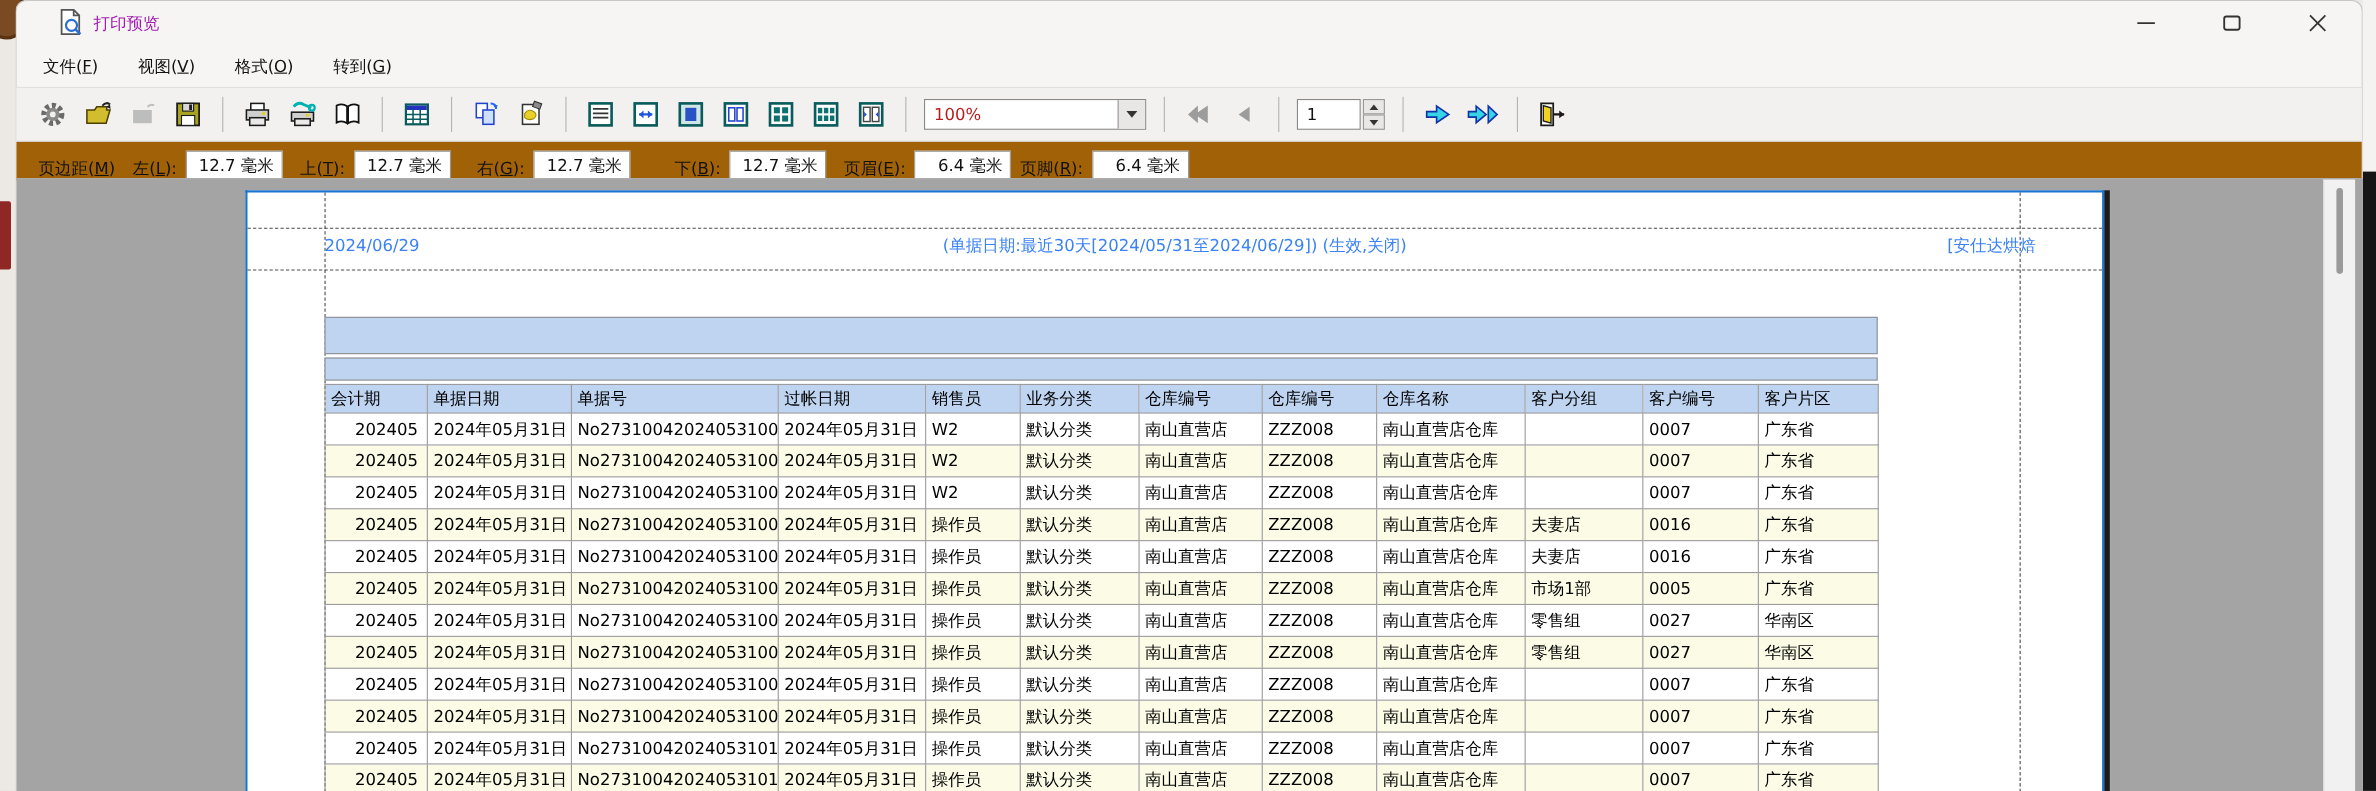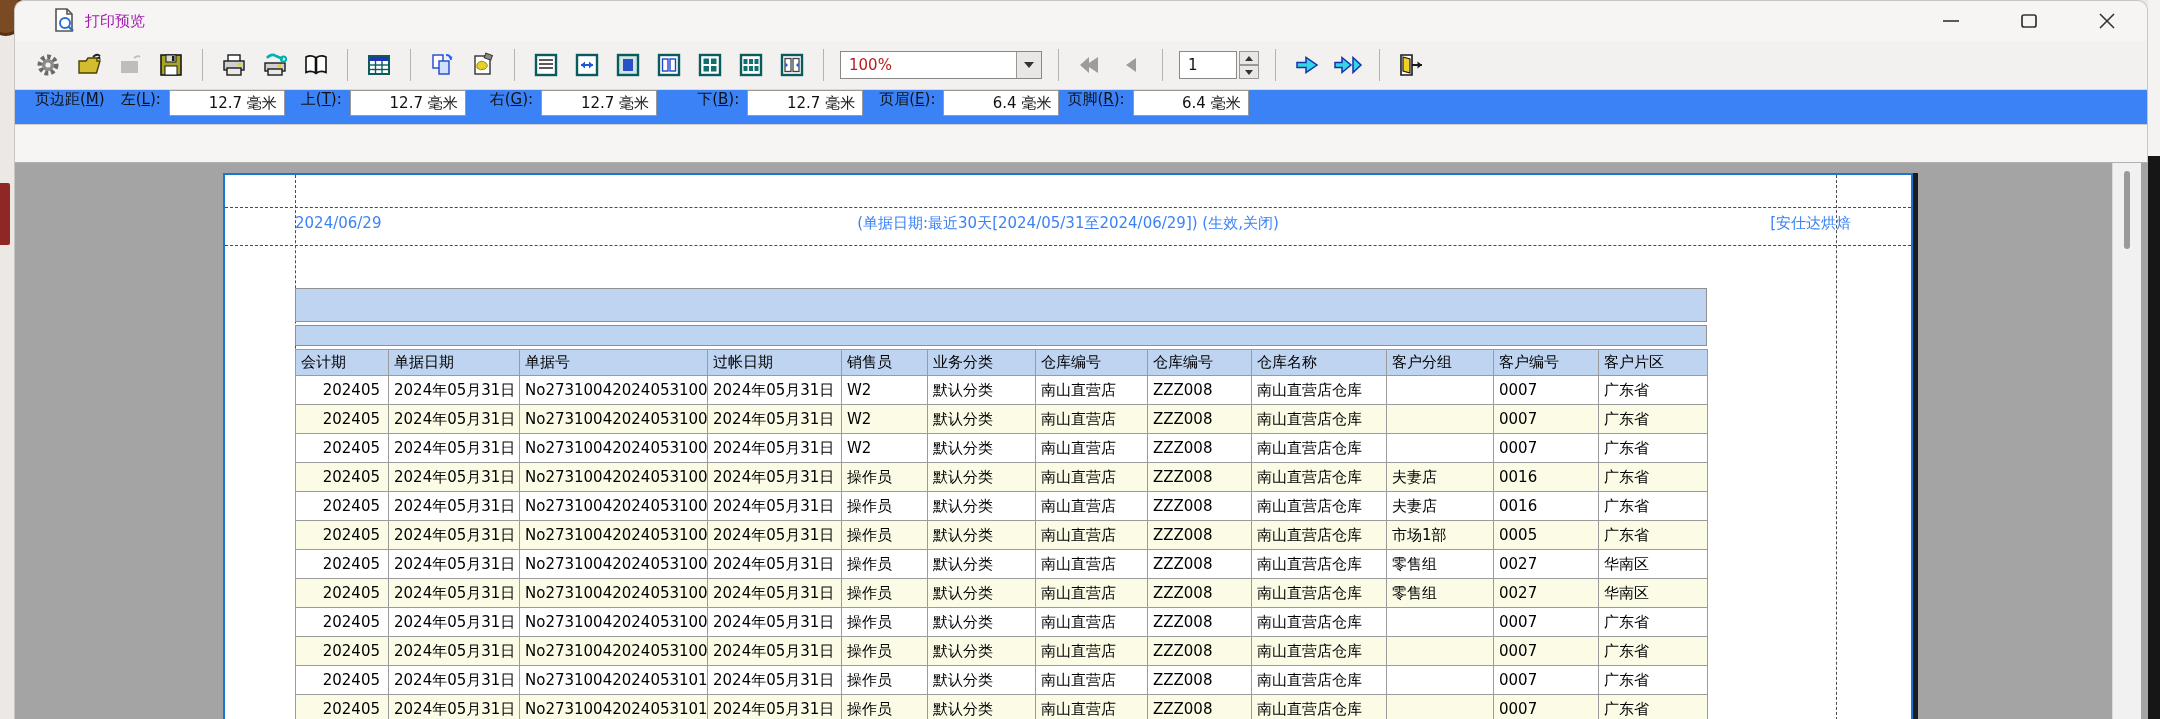--- a/index.html
+++ b/index.html
@@ -41,25 +41,25 @@
   .tri-down{width:0;height:0;border-left:5px solid transparent;border-right:5px solid transparent;border-top:6px solid #333;}
   .pagebox{display:flex;align-items:center;height:28px;}
   .pagebox .pg{width:58px;height:28px;background:#fff;border:1px solid #8a8886;box-sizing:border-box;
                font-size:15px;display:flex;align-items:center;padding-left:8px;color:#111;}
   .spinner{width:20px;height:28px;display:flex;flex-direction:column;margin-left:2px;}
   .spin{flex:1;background:#e9e7e5;border:1px solid #9a9896;display:flex;align-items:center;justify-content:center;}
   .tri-up-s{width:0;height:0;border-left:4px solid transparent;border-right:4px solid transparent;border-bottom:5px solid #333;}
   .tri-down-s{width:0;height:0;border-left:4px solid transparent;border-right:4px solid transparent;border-top:5px solid #333;}
 
   
-  .marginsbar{height:34px;display:flex;align-items:flex-start;padding-left:20px;background:#3b82f6;
+  .marginsbar{height:34px;display:flex;align-items:flex-end;padding-left:20px;background:#a16207;
               border-bottom:1px solid #cfcdcb;font-size:15px;color:#111;}
   .marginsbar u{text-decoration:underline;}
   .m-label{margin-right:8px;white-space:nowrap;}
-  .m-box{width:116px;height:26px;background:#fff;border:1px solid #9a9896;box-sizing:border-box;
+  .m-box{width:88px;height:26px;background:#fff;border:1px solid #9a9896;box-sizing:border-box;
          display:flex;align-items:center;justify-content:flex-end;padding-right:7px;font-size:15px;white-space:nowrap;}
   .gap16{margin-left:16px;} .gap24{margin-left:24px;} .gap40{margin-left:40px;} .gap8{margin-left:8px;}
 
   
   .preview{position:absolute;left:0;top:161px;width:2133px;height:558px;background:#a4a4a4;
            border-top:1px solid #b2b0ae;overflow:hidden;}
   .page{position:absolute;left:208px;top:10px;width:1686px;height:560px;background:#fff;
         border-top:2px solid #1b74d0;border-left:2px solid #1b74d0;border-right:2px solid #1b74d0;box-sizing:content-box;}
   .page-shadow{position:absolute;left:1898px;top:10px;width:5px;height:560px;background:#1c1c1c;}
   .guide-v{position:absolute;top:0;bottom:0;width:0;border-left:1px dashed #4a4a4a;}
@@ -123,20 +123,26 @@
         </div>
         <div class="win-btn">
           <svg width="22" height="22" viewBox="0 0 22 22">
               <line x1="4" y1="4" x2="18" y2="18" stroke="#333" stroke-width="1.6"></line>
               <line x1="18" y1="4" x2="4" y2="18" stroke="#333" stroke-width="1.6"></line>
             </svg>
         </div>
       </div>
     </div>
 
+    <div class="menubar">
+      <span class="menu-item"><span>文件(</span><u>F</u><span>)</span></span>
+      <span class="menu-item"><span>视图(</span><u>V</u><span>)</span></span>
+      <span class="menu-item"><span>格式(</span><u>O</u><span>)</span></span>
+      <span class="menu-item"><span>转到(</span><u>G</u><span>)</span></span>
+    </div>
 
     <div class="toolbar">
       <div class="tb-btn">
         <svg width="26" height="26" viewBox="0 0 26 26">
           <circle cx="13" cy="13" r="8" fill="none" stroke="#6a6a6a" stroke-width="5" stroke-dasharray="3.5 2.6"></circle>
           <circle cx="13" cy="13" r="6" fill="#8a8a8a"></circle>
             <circle cx="13" cy="13" r="2.6" fill="#f2f1f0"></circle>
         </svg>
       </div>
       <div class="tb-btn">

